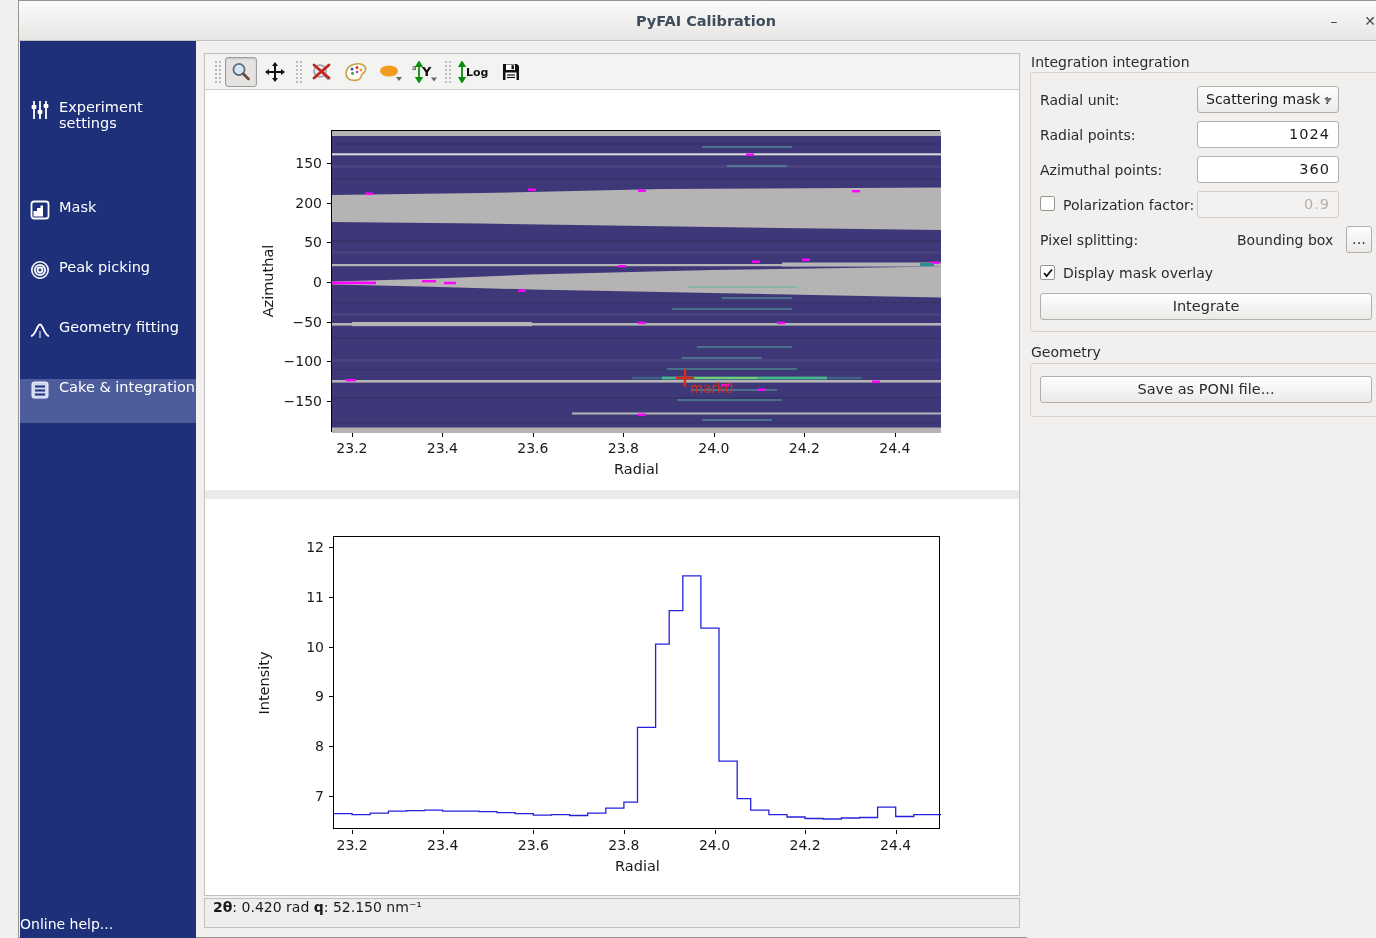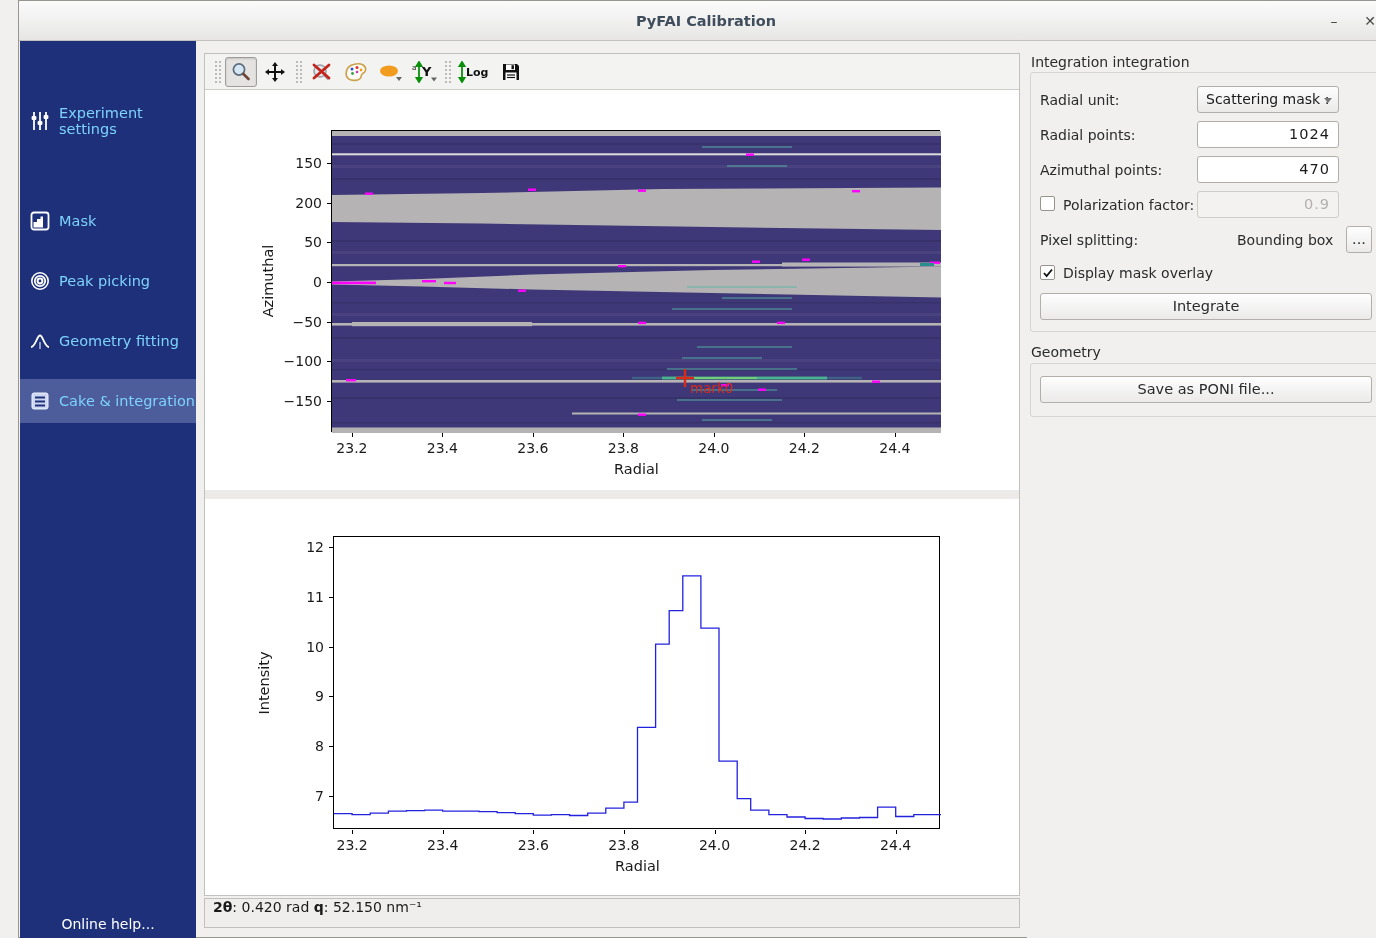--- a/index.html
+++ b/index.html
@@ -11,25 +11,25 @@
     background:linear-gradient(#fbfbfb,#e7e6e5); border-bottom:1px solid #c3c1bf; }
   .title { position:absolute; left:0; right:0; top:0; height:40px; line-height:40px; text-align:center;
     font-size:14.5px; font-weight:600; color:#3f4d5c; }
   .winbtn { position:absolute; top:6px; width:30px; height:28px; line-height:28px; text-align:center;
     font-size:14px; color:#4a4a4a; cursor:default; }
   .winbtn.min { right:44px; }
   .winbtn.close { right:8px; }
 
   
   .sidebar { position:absolute; left:1px; top:40px; width:176px; height:897px; background:#1d3079; }
-  .nav-item { position:absolute; left:0; width:176px; height:44px; display:flex; align-items:center;
-    color:#7dd3fc; font-size:14.5px; cursor:default; }
+  .nav-item { position:absolute; left:0; width:176px; height:44px; display:flex; 
+    color:#ffffff; font-size:14.5px; cursor:default; }
   .nav-item .nicon { width:22px; height:22px; margin-left:9px; margin-right:8px; flex:0 0 auto; }
   .nav-item.selected { background:#4d5c9b; }
-  .online-help { position:absolute; left:0; bottom:6px; width:176px; text-align:center; color:#ffffff; font-size:14px; }
+  .online-help { position:absolute; left:0; bottom:6px; width:176px; text-align:left; color:#ffffff; font-size:14px; }
 
   
   .central-frame { position:absolute; left:185px; top:52px; width:816px; height:843px;
     background:#ffffff; border:1px solid #c2c0be; }
   .toolbar { position:absolute; left:0; top:0; width:100%; height:36px; background:#f3f3f2; border-bottom:1px solid #cfcdcb; display:flex; align-items:center; }
   .tbtn { width:32px; height:30px; margin:0 1px; border:1px solid transparent; border-radius:3px;
     display:flex; align-items:center; justify-content:center; position:relative; }
   .tbtn.active { background:#e4e3e2; border-color:#9f9d9b; box-shadow:inset 0 1px 2px rgba(0,0,0,.15); }
   .tbtn svg { display:block; }
   .thandle { width:7px; height:24px; margin:0 3px;
@@ -385,21 +385,21 @@
     <div class="fieldlabel" style="top:51px">Radial unit:</div>
     <div class="combo" style="top:45px">
       <span>Scattering mask :</span>
       <span class="arrow"></span>
     </div>
 
     <div class="fieldlabel" style="top:86px">Radial points:</div>
     <div class="txtinput" style="top:80px">1024</div>
 
     <div class="fieldlabel" style="top:121px">Azimuthal points:</div>
-    <div class="txtinput" style="top:115px">470</div>
+    <div class="txtinput" style="top:115px">360</div>
 
     <div class="checkbox" style="left:13px; top:155px"></div>
     <div class="cblabel" style="left:36px; top:156px">Polarization factor:</div>
     <div class="txtinput disabled" style="top:150px">0.9</div>
 
     <div class="fieldlabel" style="top:191px">Pixel splitting:</div>
     <div class="static-value" style="top:191px; left:210px; width:100px; text-align:left">Bounding box</div>
     <div class="pbtn" style="left:319px; top:185px; width:26px; height:27px; line-height:25px">...</div>
 
     <div class="checkbox" style="left:13px; top:224px">

